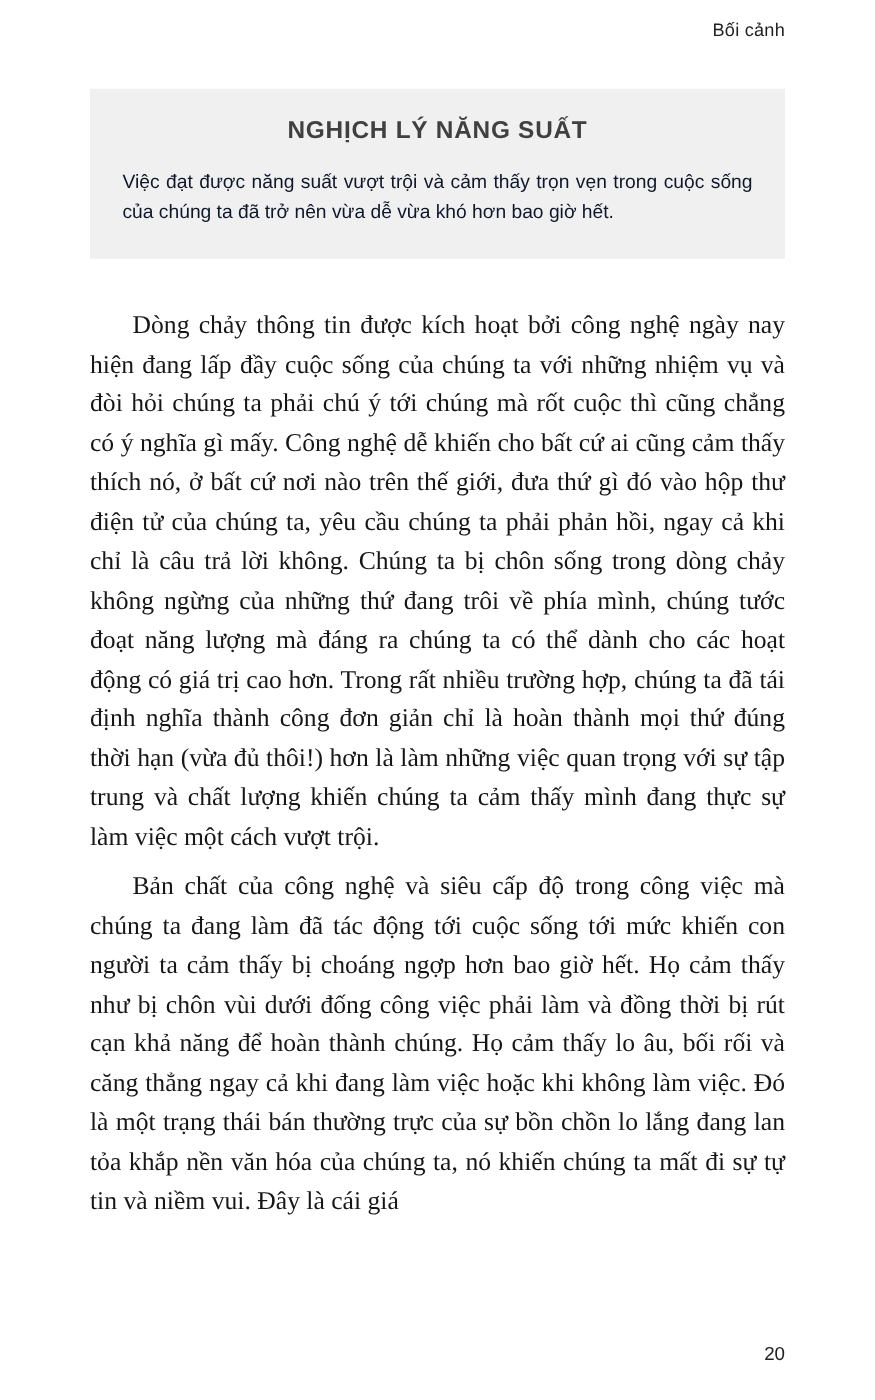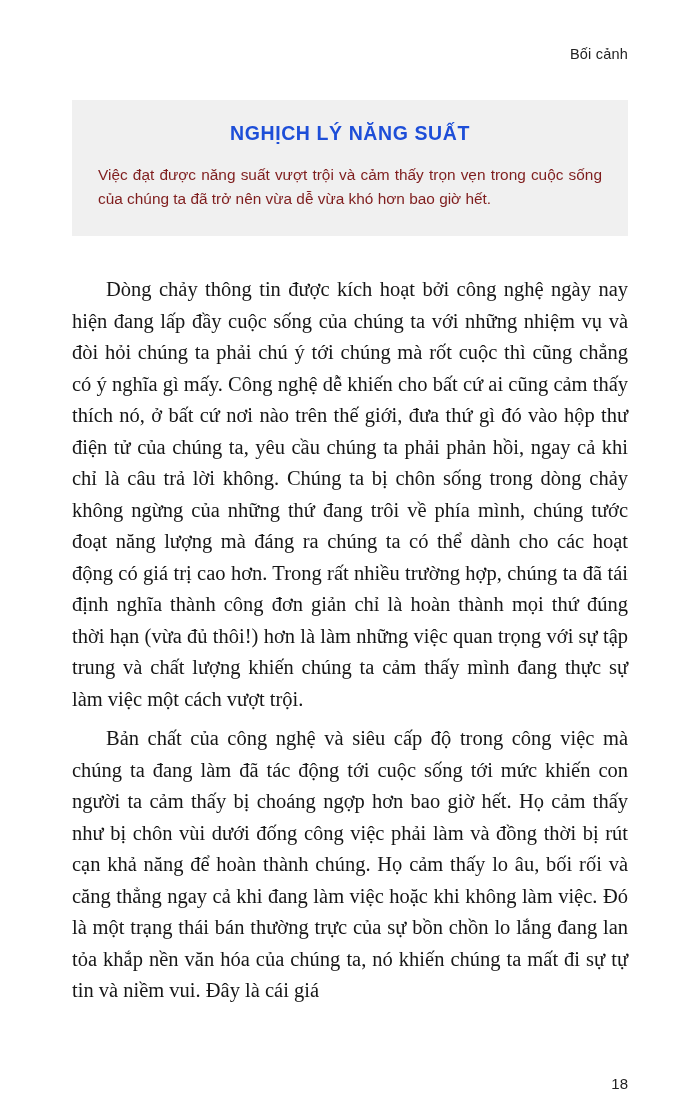--- a/index.html
+++ b/index.html
@@ -12,21 +12,21 @@
     background: #ffffff;
     font-family: "Liberation Serif", serif;
     color: #1a1a1a;
     overflow: hidden;
   }
   .page {
     position: relative;
     width: 700px;
     height: 1120px;
     box-sizing: border-box;
-    padding: 46px 72px 40px 72px;
+    padding: 17px 72px 40px 72px;
   }
   .running-head {
     text-align: right;
     font-family: "Liberation Sans", sans-serif;
     font-size: 14.5px;
     color: #222222;
     letter-spacing: 0.2px;
     margin: 0 0 34px 0;
     height: 18px;
   }
@@ -48,28 +48,28 @@
     margin: 36px 0 38px 0;
     padding: 22px 26px 26px 26px;
     box-sizing: border-box;
   }
   .callout-title {
     font-family: "Liberation Sans", sans-serif;
     font-weight: bold;
     font-size: 19.5px;
     letter-spacing: 0.6px;
     text-align: center;
-    color: #1d4ed8;
+    color: #404040;
     margin: 0 0 18px 0;
   }
   .callout-body {
     font-family: "Liberation Sans", sans-serif;
     font-size: 15.4px;
     line-height: 23.5px;
-    color: #7f1d1d;
+    color: #0f172a;
     text-align: justify;
     text-justify: inter-word;
     margin: 0;
   }
   .folio {
     position: absolute;
     right: 72px;
     bottom: 28px;
     font-family: "Liberation Sans", sans-serif;
     font-size: 15px;
@@ -91,15 +91,15 @@
     <div class="callout-title">NGHỊCH LÝ NĂNG SUẤT</div>
     <div class="callout-body">Việc đạt được năng suất vượt trội và cảm thấy trọn vẹn trong cuộc sống của chúng ta đã trở nên vừa dễ vừa khó hơn bao giờ hết.</div>
   </div>
 
   <p class="body-text indent">Dòng chảy thông tin được kích hoạt bởi công nghệ ngày nay hiện đang lấp đầy cuộc sống của chúng ta với những nhiệm vụ và đòi hỏi chúng ta phải chú ý tới chúng mà rốt cuộc thì cũng chẳng có ý nghĩa gì mấy. Công nghệ dễ khiến cho bất cứ ai cũng cảm thấy thích nó, ở bất cứ nơi nào trên thế giới, đưa thứ gì đó vào hộp thư điện tử của chúng ta, yêu cầu chúng ta phải phản hồi, ngay cả khi chỉ là câu trả lời không. Chúng ta bị chôn sống trong dòng chảy không ngừng của những thứ đang trôi về phía mình, chúng tước đoạt năng lượng mà đáng ra chúng ta có thể dành cho các hoạt động có giá trị cao hơn. Trong rất nhiều trường hợp, chúng ta đã tái định nghĩa thành công đơn giản chỉ là hoàn thành mọi thứ đúng thời hạn (vừa đủ thôi!) hơn là làm những việc quan trọng với sự tập trung và chất lượng khiến chúng ta cảm thấy mình đang thực sự làm việc một cách vượt trội.</p>
 
   <div class="para-gap"></div>
 
   <p class="body-text indent">Bản chất của công nghệ và siêu cấp độ trong công việc mà chúng ta đang làm đã tác động tới cuộc sống tới mức khiến con người ta cảm thấy bị choáng ngợp hơn bao giờ hết. Họ cảm thấy như bị chôn vùi dưới đống công việc phải làm và đồng thời bị rút cạn khả năng để hoàn thành chúng. Họ cảm thấy lo âu, bối rối và căng thẳng ngay cả khi đang làm việc hoặc khi không làm việc. Đó là một trạng thái bán thường trực của sự bồn chồn lo lắng đang lan tỏa khắp nền văn hóa của chúng ta, nó khiến chúng ta mất đi sự tự tin và niềm vui. Đây là cái giá</p>
 
-  <div class="folio">18</div>
+  <div class="folio">20</div>
 
 </div>
 
 </body></html>

